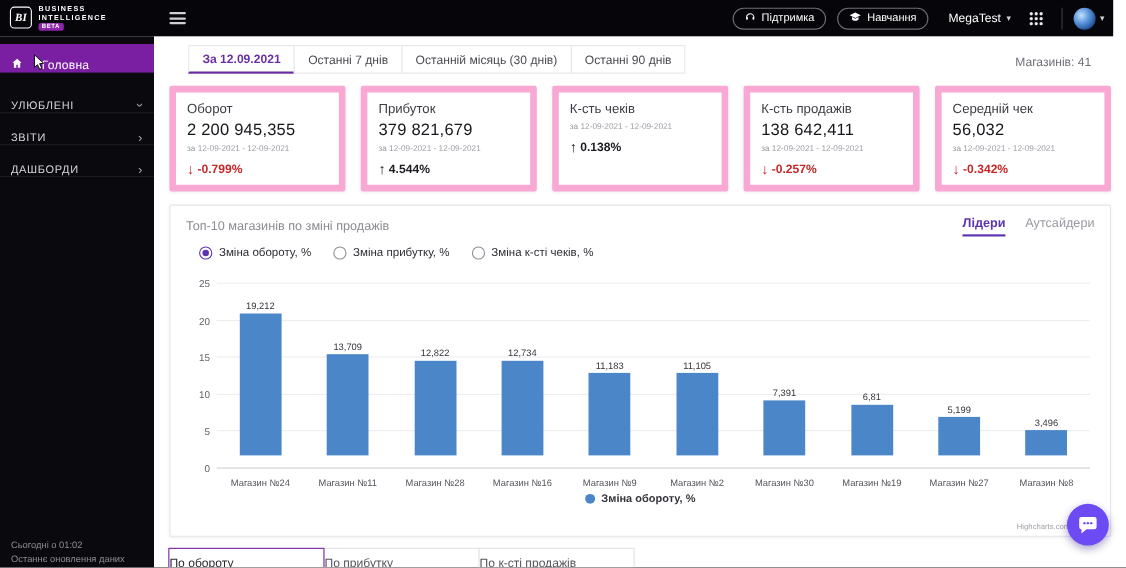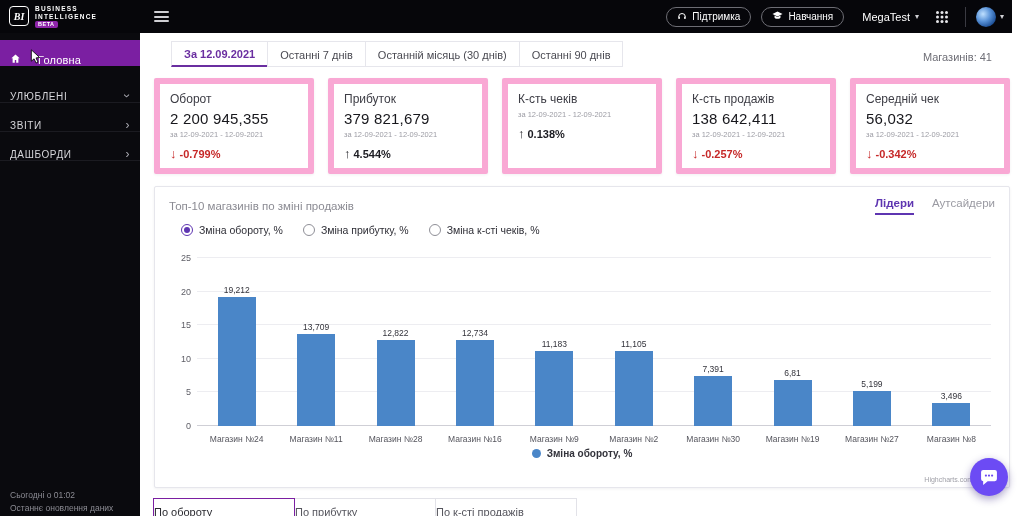--- a/index.html
+++ b/index.html
@@ -88,21 +88,21 @@
   .radio-opt { display:flex; align-items:center; gap:6px; font-size:10.5px; color:#2e2e36; cursor:pointer; }
   .rdot { width:12px; height:12px; border-radius:50%; border:1.5px solid #8f8f97; position:relative; flex:none;}
   .rdot.sel { border-color:#5e35b1; }
   .rdot.sel::after { content:""; position:absolute; inset:2px; border-radius:50%; background:#5e35b1; }
   .plot { position:relative; height:206px; margin-top:4px; }
   .gridlayer, .barlayer, .xlayer { position:absolute; left:28px; right:4px; }
   .gridlayer { bottom:20px; height:168px; }
   .gridline { position:absolute; left:0; right:0; height:0; border-top:1px solid #ededf1; }
   .gridline.zero { border-top:1px solid #cfcfd6; }
   .ytick { position:absolute; left:-26px; width:20px; text-align:right; font-size:9px; color:#5e5e66; transform:translateY(50%); }
-  .barlayer { bottom:20px; height:168px; display:flex; align-items:flex-end; }
+  .barlayer { bottom:32px; height:168px; display:flex; align-items:flex-end; }
   .bar-col { flex:1; display:flex; flex-direction:column; align-items:center; justify-content:flex-end; height:100%; }
   .bar-val { font-size:8.5px; color:#33333b; margin-bottom:2px; }
   .bar { width:38px; background:#4a86c8; }
   .xlayer { bottom:0; height:16px; display:flex; }
   .xlab { flex:1; text-align:center; font-size:8.5px; color:#55555d; padding-top:4px; }
   .legend { display:flex; align-items:center; justify-content:center; gap:6px; margin-top:2px; font-size:10px; color:#33333b; font-weight:700;}
   .legend .dot { width:9px; height:9px; border-radius:50%; background:#4a86c8; }
   .watermark { position:absolute; right:36px; bottom:4px; font-size:7px; color:#a0a0a8; }
   
   .bottom-tabs { display:flex; margin:10px 14px 0; }

